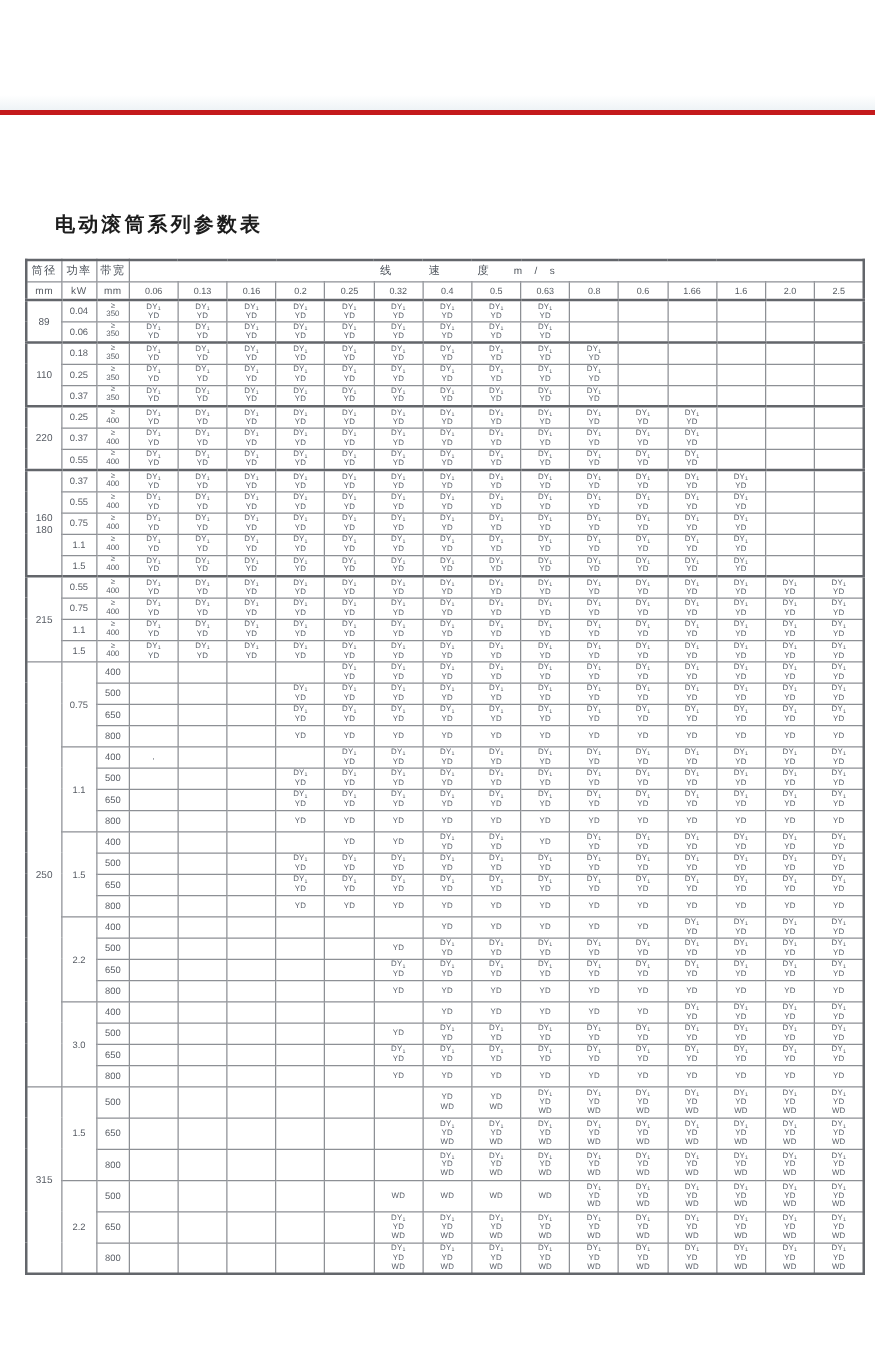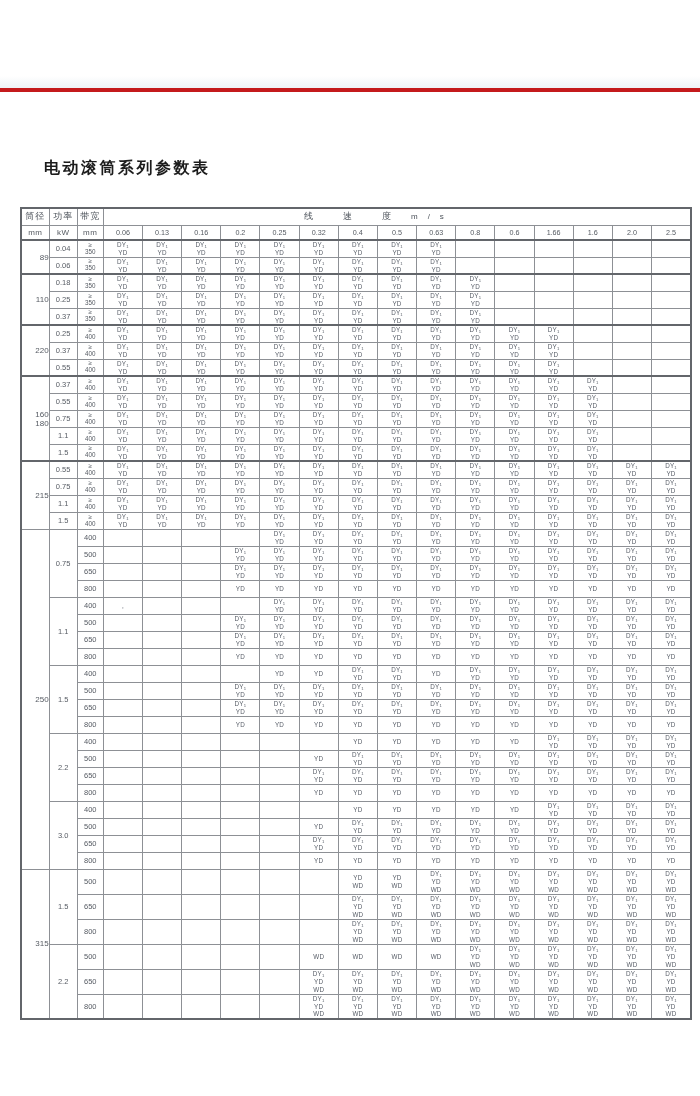--- a/index.html
+++ b/index.html
@@ -3,37 +3,37 @@
 <meta charset="utf-8">
 <style>
   html,body{margin:0;padding:0;}
   body{
     width:700px;height:1096px;position:relative;background:#ffffff;
     font-family:"Liberation Sans","DejaVu Sans",sans-serif;overflow:hidden;
   }
   .top-fade{position:absolute;left:0;top:76px;width:700px;height:12px;
     background:linear-gradient(#ffffff,#eef3f6);}
   .top-rule{position:absolute;left:0;top:88px;width:700px;height:4px;}
-  .page-title{position:absolute;left:44px;top:158px;margin:0;
+  .page-title{position:absolute;left:44px;top:170px;margin:0;
     font-size:16px;font-weight:bold;color:#1c1c1c;letter-spacing:2.5px;}
   table{position:absolute;left:20px;top:207px;width:672px;table-layout:fixed;
     border-collapse:collapse;border:2px solid #63666b;}
   th,td{border:1px solid #8d9095;padding:0;text-align:center;vertical-align:middle;overflow:hidden;}
   thead tr.h1{height:17px;}
   thead tr.h2{height:15px;}
   tbody tr{height:17px;}
   tr.group-start td{border-top:2px solid #63666b;}
   tr.sub-start td{border-top:1.4px solid #73767b;}
   .cjk{font-size:9px;color:#4d535b;font-weight:500;letter-spacing:1px;}
   .unit{font-size:8px;color:#555a61;font-weight:normal;letter-spacing:0.5px;}
   .num{font-size:7.2px;color:#555a61;font-weight:normal;}
   .spd-title{display:flex;justify-content:center;align-items:center;transform:translateX(-28px);}
   .spd-title .cjk2{font-size:9px;color:#4d535b;margin:0 15px;font-weight:500;}
   .spd-title .lat{font-size:8px;color:#4d535b;margin:0 5px;font-weight:normal;}
-  .dia-cell{font-size:8px;color:#565b63;line-height:9px;text-align:right;}
+  .dia-cell{font-size:8px;color:#565b63;line-height:9px;}
   .power-cell{font-size:7.5px;color:#565b63;}
   .width-cell{font-size:6.3px;line-height:6.8px;color:#565b63;}
   .width-cell.single{font-size:7.5px;line-height:9px;}
   .data-cell{font-size:6.3px;line-height:7.2px;color:#575d67;letter-spacing:0.2px;}
   .data-cell sub{font-size:4.2px;vertical-align:baseline;position:relative;top:1px;}
   .page-number{position:absolute;left:0;top:1068px;width:700px;text-align:center;
     font-size:11px;color:#4a4a4a;letter-spacing:1.5px;margin-top:30px;}
 </style>
 </head>
 <body>

